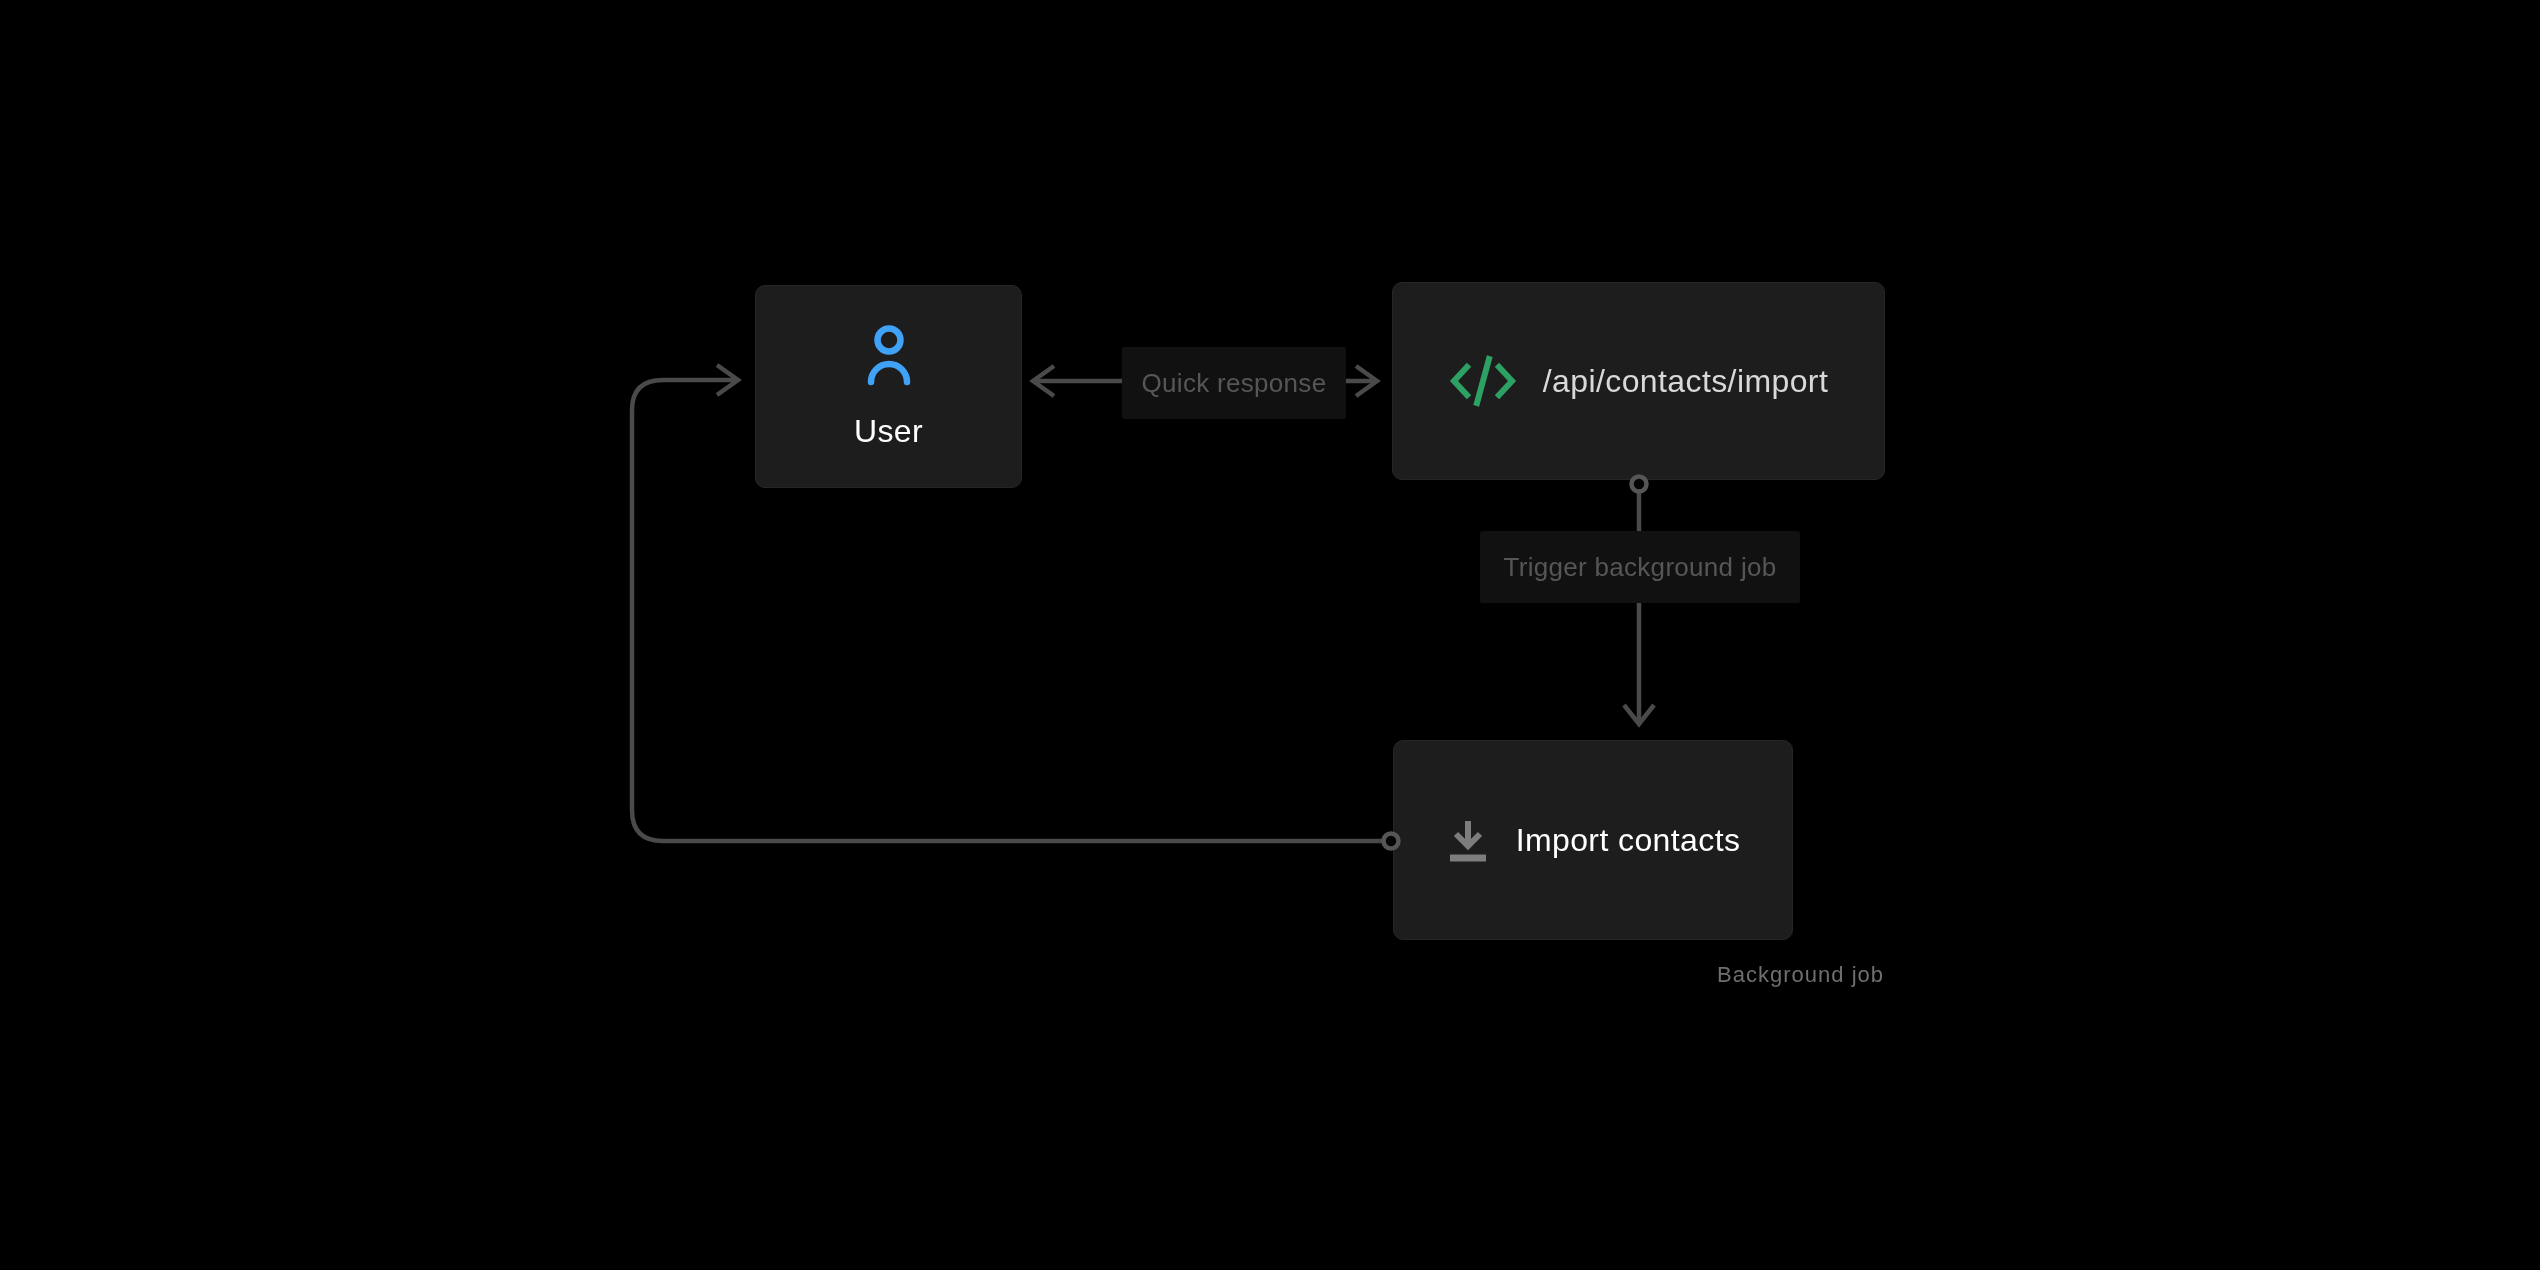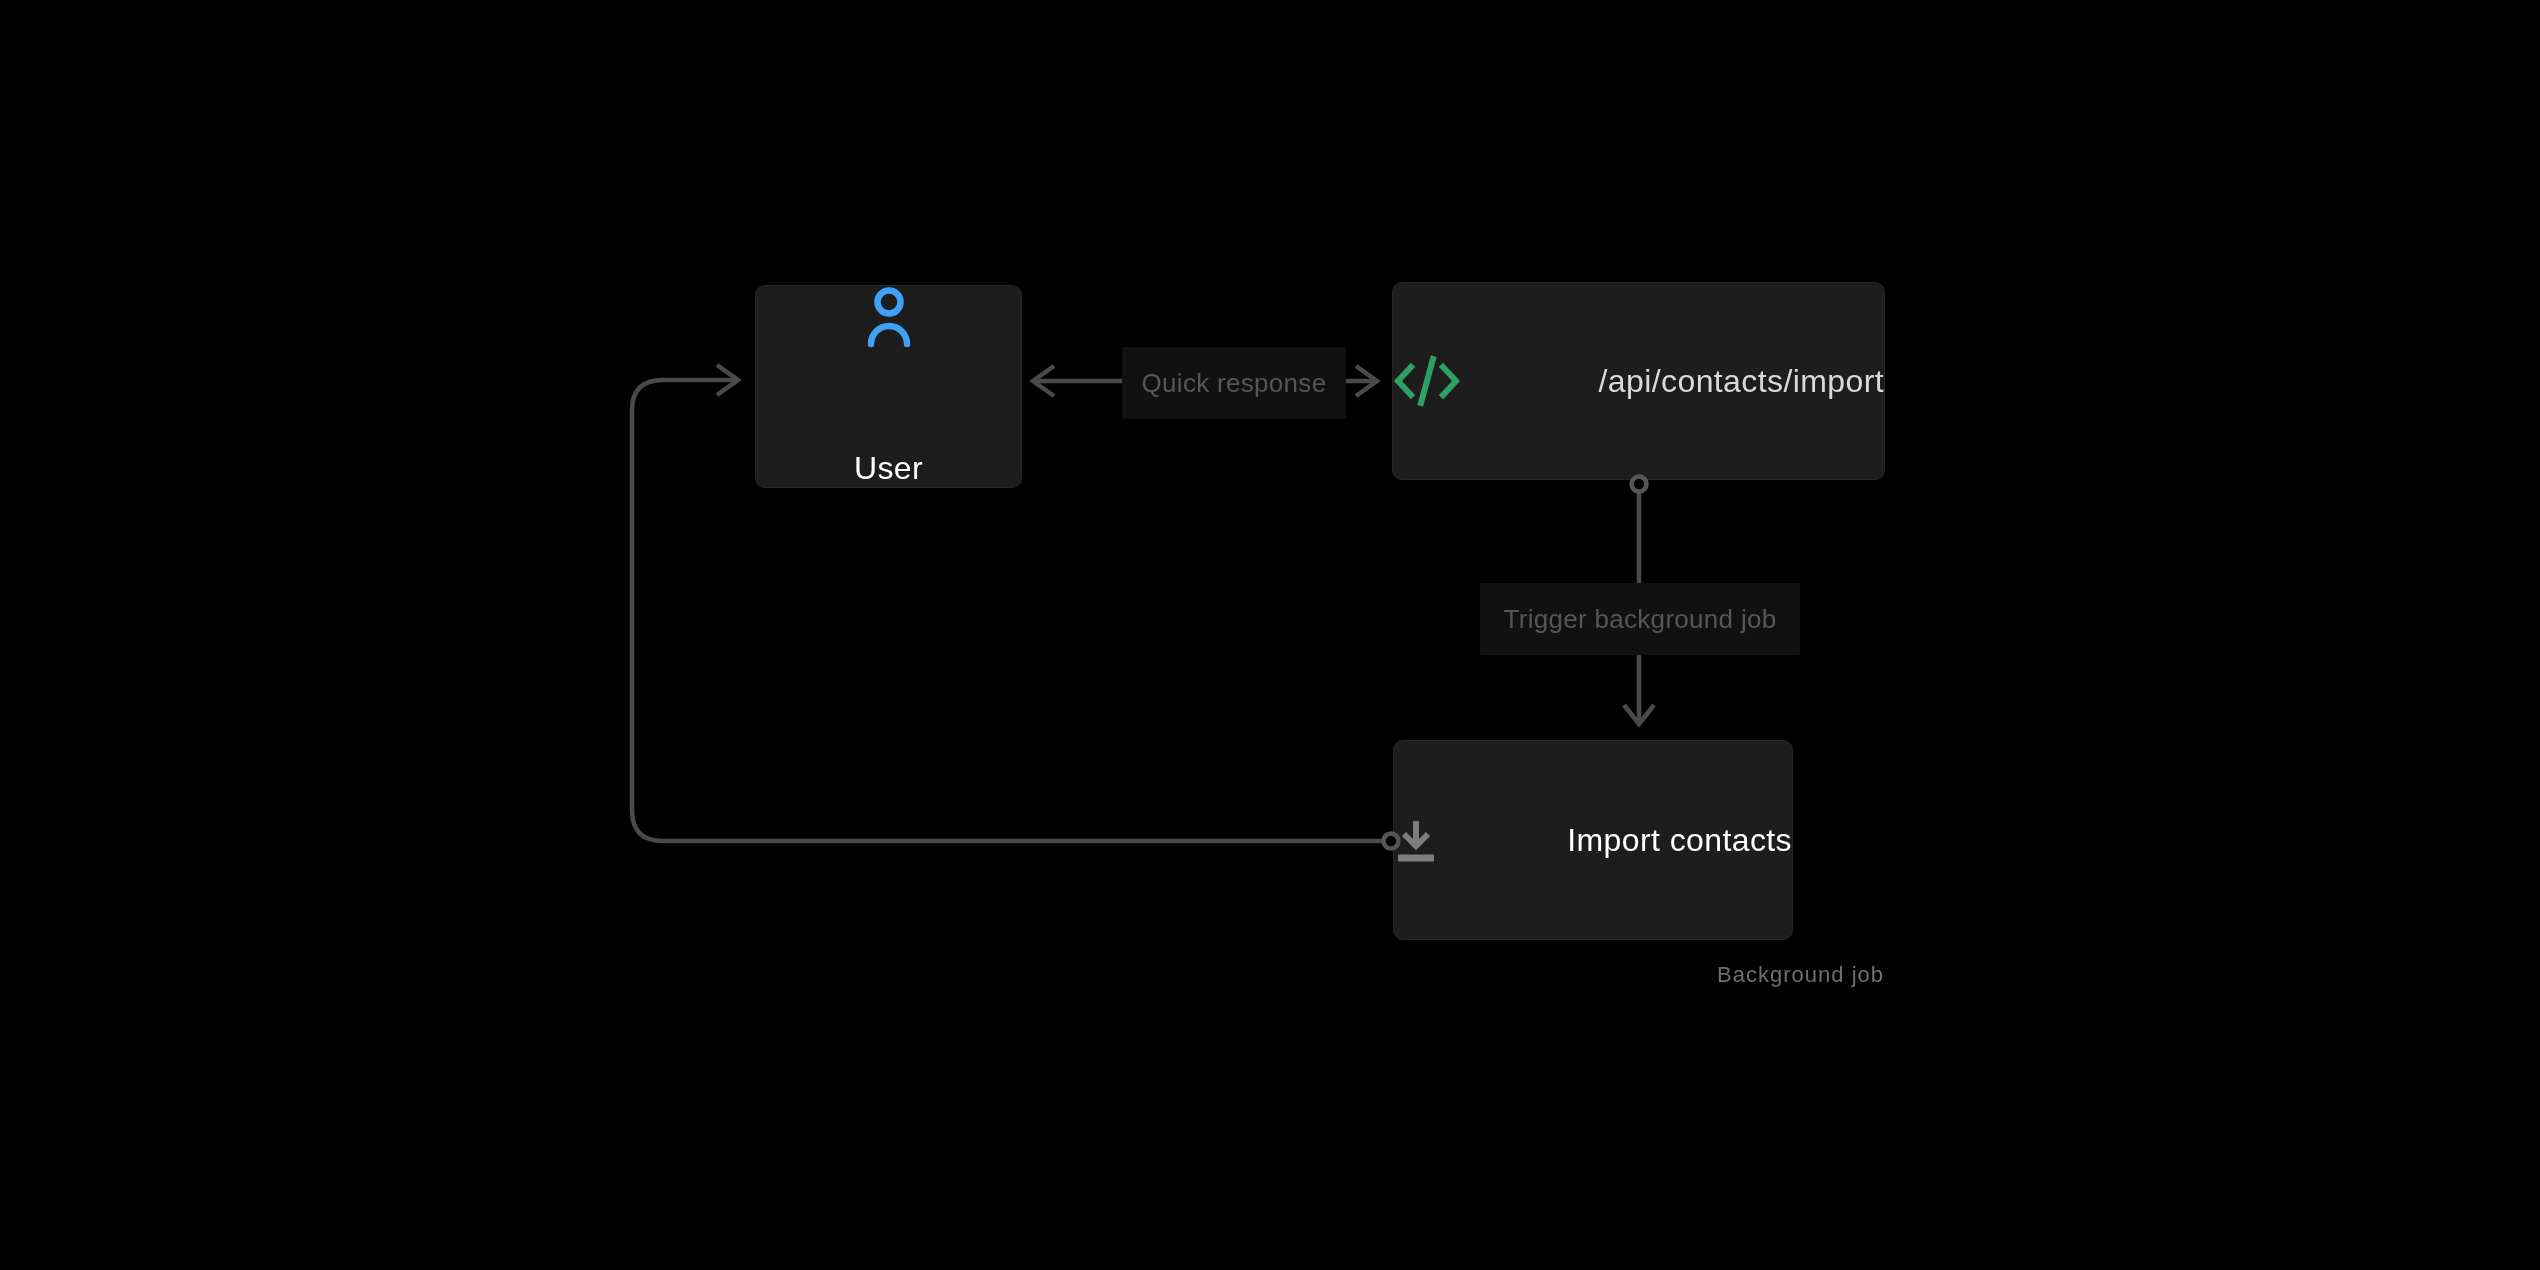--- a/index.html
+++ b/index.html
@@ -18,21 +18,21 @@
     z-index: 2;
   }
   .node {
     position: absolute;
     background: #1d1d1d;
     border: 1px solid #262626;
     border-radius: 10px;
     box-sizing: border-box;
     display: flex;
     align-items: center;
-    justify-content: space-between;
+    justify-content: center;
     z-index: 1;
   }
   .node.col { flex-direction: column; gap: 27px; }
   .node.row { flex-direction: row; gap: 26px; }
   .node-label {
     font-size: 32px;
     letter-spacing: 0.4px;
     color: #ffffff;
     white-space: nowrap;
   }
@@ -118,18 +118,18 @@
         <line x1="22" y1="4" x2="22" y2="27"></line>
         <polyline points="10,17 22,29 34,17"></polyline>
         <line x1="4" y1="41" x2="40" y2="41" stroke-width="7"></line>
       </g>
     </svg>
     <div class="node-label">Import contacts</div>
   </div>
 
   <div class="edge-label" style="left:1098px; top:347px; width:224px; height:72px;margin-left:24px;">Quick response</div>
 
-  <div class="edge-label" style="left:1480px; top:583px; width:320px; height:72px;">Trigger background job</div>
+  <div class="edge-label" style="left:1480px; top:531px; width:320px; height:72px;">Trigger background job</div>
 
 
   <div class="annotation" style="right:656px; top:962px;">Background job</div>
 
 </div>
 
 </body></html>

